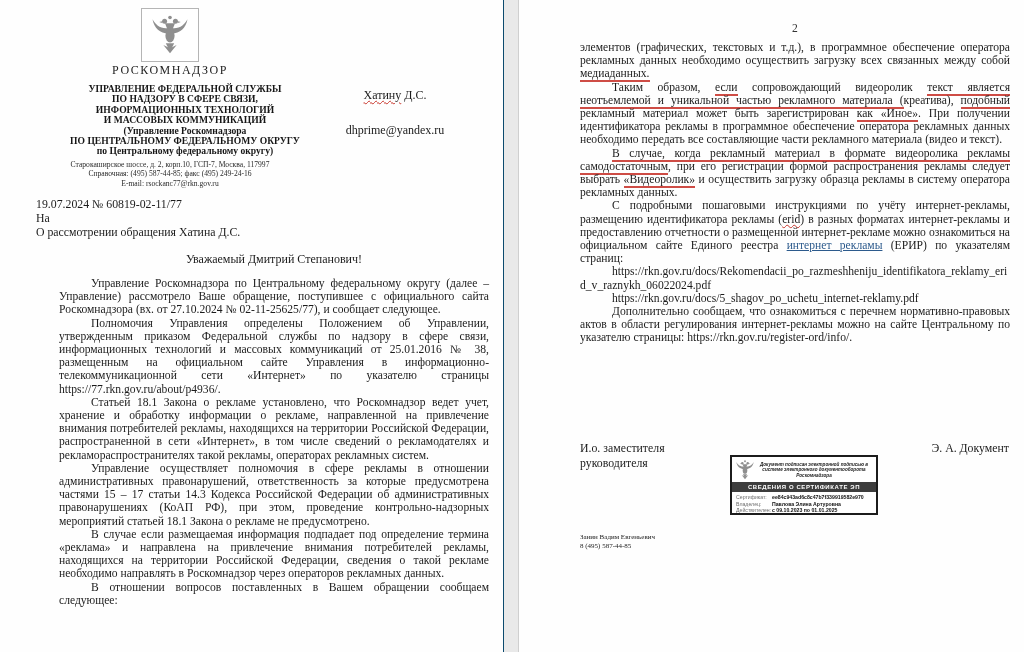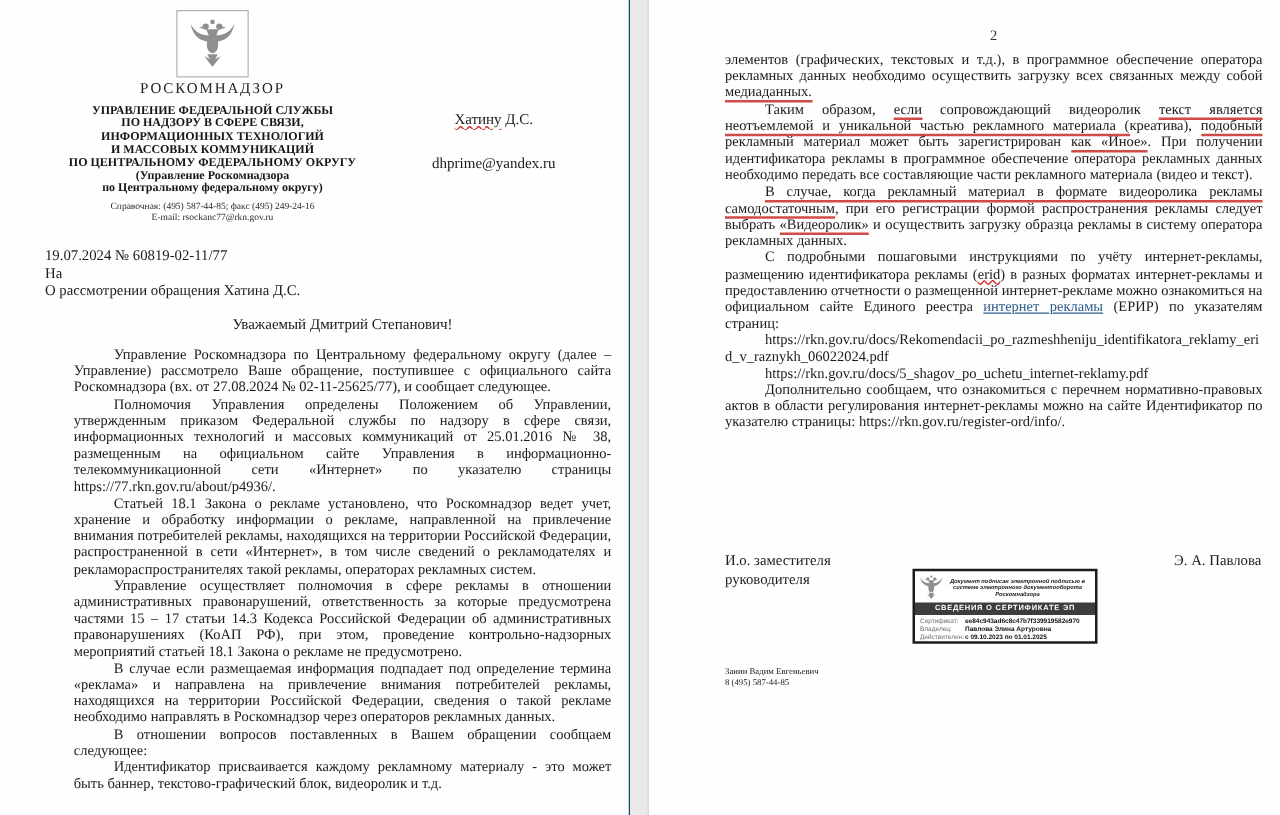--- a/index.html
+++ b/index.html
@@ -12,21 +12,21 @@
   .page{position:absolute;top:0;height:652px;background:#fefefe;}
   .page-left{left:0;width:503px;border-right:1px solid #0c4a6e;}
   .page-right{left:518px;width:506px;border-left:1px solid #cfcfcf;}
 
   
   .emblem-box{position:absolute;left:141px;top:8px;width:56px;height:52px;
     border:1px solid #b5b5b5;display:flex;align-items:center;justify-content:center;background:#fff;}
   .agency{position:absolute;left:0;top:63px;width:340px;text-align:center;
     font-size:12px;letter-spacing:1.5px;color:#222;}
   .org-block{position:absolute;left:0;top:84px;width:340px;text-align:center;
-    font-weight:bold;font-size:9.6px;line-height:10.4px;color:#161616;}
+    font-weight:bold;font-size:9.6px;line-height:10.4px;color:#161616;padding-left:15px;}
   .addr-block{position:absolute;left:0;top:160px;width:340px;text-align:center;
     font-size:7.6px;line-height:9.4px;color:#2a2a2a;}
   .addressee{position:absolute;left:330px;top:88px;width:130px;text-align:center;font-size:12px;}
   .addressee .email{margin-top:20px;font-size:12px;}
   .ref-block{position:absolute;left:36px;top:198px;font-size:11.8px;line-height:13.8px;}
   .salutation{position:absolute;left:59px;top:252px;width:430px;text-align:center;font-size:12px;}
   .body-col{position:absolute;font-size:11.6px;line-height:13.2px;text-align:justify;width:430px;}
   .body1{left:59px;top:277px;}
   .bp{margin:0;}
   .ind{text-indent:32px;}
@@ -85,78 +85,78 @@
       </svg>
     </div>
 
     <div class="agency">РОСКОМНАДЗОР</div>
 
     <div class="org-block">
       <div>УПРАВЛЕНИЕ ФЕДЕРАЛЬНОЙ СЛУЖБЫ</div>
       <div>ПО НАДЗОРУ В СФЕРЕ СВЯЗИ,</div>
       <div>ИНФОРМАЦИОННЫХ ТЕХНОЛОГИЙ</div>
       <div>И МАССОВЫХ КОММУНИКАЦИЙ</div>
+      <div>(Управление Роскомнадзора</div>
       <div>ПО ЦЕНТРАЛЬНОМУ ФЕДЕРАЛЬНОМУ ОКРУГУ</div>
-      <div>(Управление Роскомнадзора</div>
       <div>по Центральному федеральному округу)</div>
     </div>
 
     <div class="addr-block">
+      <div>Старокаширское шоссе, д. 2, корп.10, ГСП-7, Москва, 117997</div>
       <div>Справочная: (495) 587-44-85; факс (495) 249-24-16</div>
       <div>E-mail: rsockanc77@rkn.gov.ru</div>
     </div>
 
     <div class="addressee">
       <div><span class="rw">Хатину</span><span> Д.С.</span></div>
       <div class="email">dhprime@yandex.ru</div>
     </div>
 
     <div class="ref-block">
       <div>19.07.2024 № 60819-02-11/77</div>
       <div>На</div>
       <div>О рассмотрении обращения Хатина Д.С.</div>
     </div>
 
     <div class="salutation">Уважаемый Дмитрий Степанович!</div>
 
     <div class="body-col body1">
-      <p class="bp ind">Управление Роскомнадзора по Центральному федеральному округу (далее – Управление) рассмотрело Ваше обращение, поступившее с официального сайта Роскомнадзора (вх. от 27.08.2024 № 02-11-25625/77), и сообщает следующее.</p>
+      <p class="bp ind">Управление Роскомнадзора по Центральному федеральному округу (далее – Управление) рассмотрело Ваше обращение, поступившее с официального сайта Роскомнадзора (вх. от 27.10.2024 № 02-11-25625/77), и сообщает следующее.</p>
       <p class="bp ind">Полномочия Управления определены Положением об Управлении, утвержденным приказом Федеральной службы по надзору в сфере связи, информационных технологий и массовых коммуникаций от 25.01.2016 № 38, размещенным на официальном сайте Управления в информационно-телекоммуникационной сети «Интернет» по указателю страницы https://77.rkn.gov.ru/about/p4936/.</p>
       <p class="bp ind">Статьей 18.1 Закона о рекламе установлено, что Роскомнадзор ведет учет, хранение и обработку информации о рекламе, направленной на привлечение внимания потребителей рекламы, находящихся на территории Российской Федерации, распространенной в сети «Интернет», в том числе сведений о рекламодателях и рекламораспространителях такой рекламы, операторах рекламных систем.</p>
       <p class="bp ind">Управление осуществляет полномочия в сфере рекламы в отношении административных правонарушений, ответственность за которые предусмотрена частями 15 – 17 статьи 14.3 Кодекса Российской Федерации об административных правонарушениях (КоАП РФ), при этом, проведение контрольно-надзорных мероприятий статьей 18.1 Закона о рекламе не предусмотрено.</p>
       <p class="bp ind">В случае если размещаемая информация подпадает под определение термина «реклама» и направлена на привлечение внимания потребителей рекламы, находящихся на территории Российской Федерации, сведения о такой рекламе необходимо направлять в Роскомнадзор через операторов рекламных данных.</p>
       <p class="bp ind">В отношении вопросов поставленных в Вашем обращении сообщаем следующее:</p>
-      <p class="bp ind">Идентификатор присваивается каждому рекламному материалу - это может быть баннер, текстово-графический блок, видеоролик и т.д.</p>
     </div>
   </div>
 
   <div class="page page-right">
 
     <div class="pagenum">2</div>
 
     <div class="body-col body2" style="position:absolute;">
       <p class="bp"><span>элементов (графических, текстовых и т.д.), в программное обеспечение оператора рекламных данных необходимо осуществить загрузку всех связанных между собой </span><span class="ru">медиаданных.</span></p>
 
       <p class="bp ind"><span>Таким образом, </span><span class="ru">если</span><span> сопровождающий видеоролик </span><span class="ru">текст является неотъемлемой и уникальной частью рекламного материала (</span><span>креатива), </span><span class="ru">подобный</span><span> рекламный материал может быть зарегистрирован </span><span class="ru">как «Иное»</span><span>. При получении идентификатора рекламы в программное обеспечение оператора рекламных данных необходимо передать все составляющие части рекламного материала (видео и текст).</span></p>
 
       <p class="bp ind"><span class="ru">В случае, когда рекламный материал в формате видеоролика рекламы самодостаточным</span><span>, при его регистрации формой распространения рекламы следует выбрать </span><span class="ru">«Видеоролик»</span><span> и осуществить загрузку образца рекламы в систему оператора рекламных данных.</span></p>
 
       <p class="bp ind"><span>С подробными пошаговыми инструкциями по учёту интернет-рекламы, размещению идентификатора рекламы (</span><span class="rw">erid</span><span>) в разных форматах интернет-рекламы и предоставлению отчетности о размещенной интернет-рекламе можно ознакомиться на официальном сайте Единого реестра </span><span class="lnk">интернет рекламы</span><span> (ЕРИР) по указателям страниц:</span></p>
 
       <p class="bp ind url-line">https://rkn.gov.ru/docs/Rekomendacii_po_razmeshheniju_identifikatora_reklamy_erid_v_raznykh_06022024.pdf</p>
       <p class="bp ind url-line">https://rkn.gov.ru/docs/5_shagov_po_uchetu_internet-reklamy.pdf</p>
 
-      <p class="bp ind">Дополнительно сообщаем, что ознакомиться с перечнем нормативно-правовых актов в области регулирования интернет-рекламы можно на сайте Идентификатор по указателю страницы: https://rkn.gov.ru/register-ord/info/.</p>
+      <p class="bp ind">Дополнительно сообщаем, что ознакомиться с перечнем нормативно-правовых актов в области регулирования интернет-рекламы можно на сайте Центральному по указателю страницы: https://rkn.gov.ru/register-ord/info/.</p>
     </div>
 
     <div class="sig-pos">
       <div>И.о. заместителя</div>
       <div>руководителя</div>
     </div>
-    <div class="sig-name">Э. А. Павлова</div>
+    <div class="sig-name">Э. А. Документ</div>
 
     <div class="stamp">
       <div class="stamp-top">
         <svg width="20" height="22" viewBox="0 0 48 52" style="fill:#333;">
           <use href="#eagle" style="fill:#3a3a3a"></use>
         </svg>
         <div class="stamp-head">Документ подписан электронной подписью в системе электронного документооборота Роскомнадзора</div>
       </div>
       <div class="stamp-band">СВЕДЕНИЯ О СЕРТИФИКАТЕ ЭП</div>
       <div class="stamp-rows">

